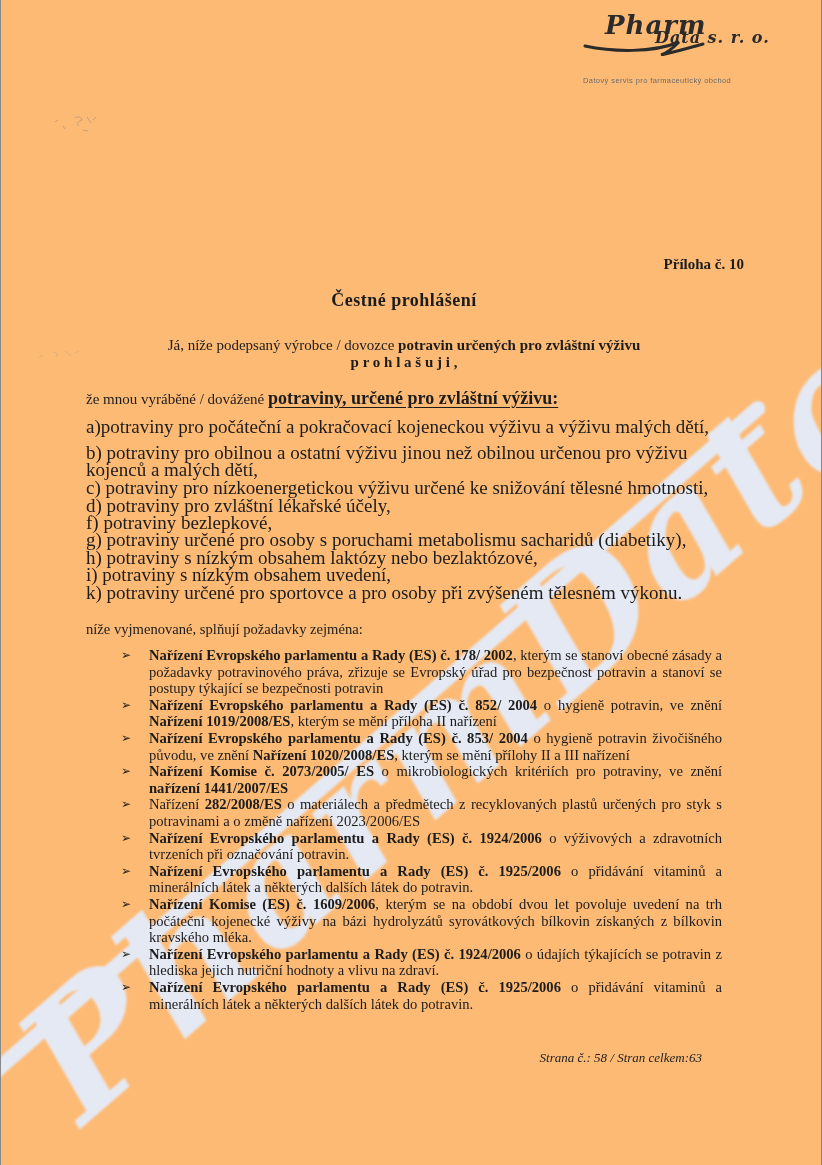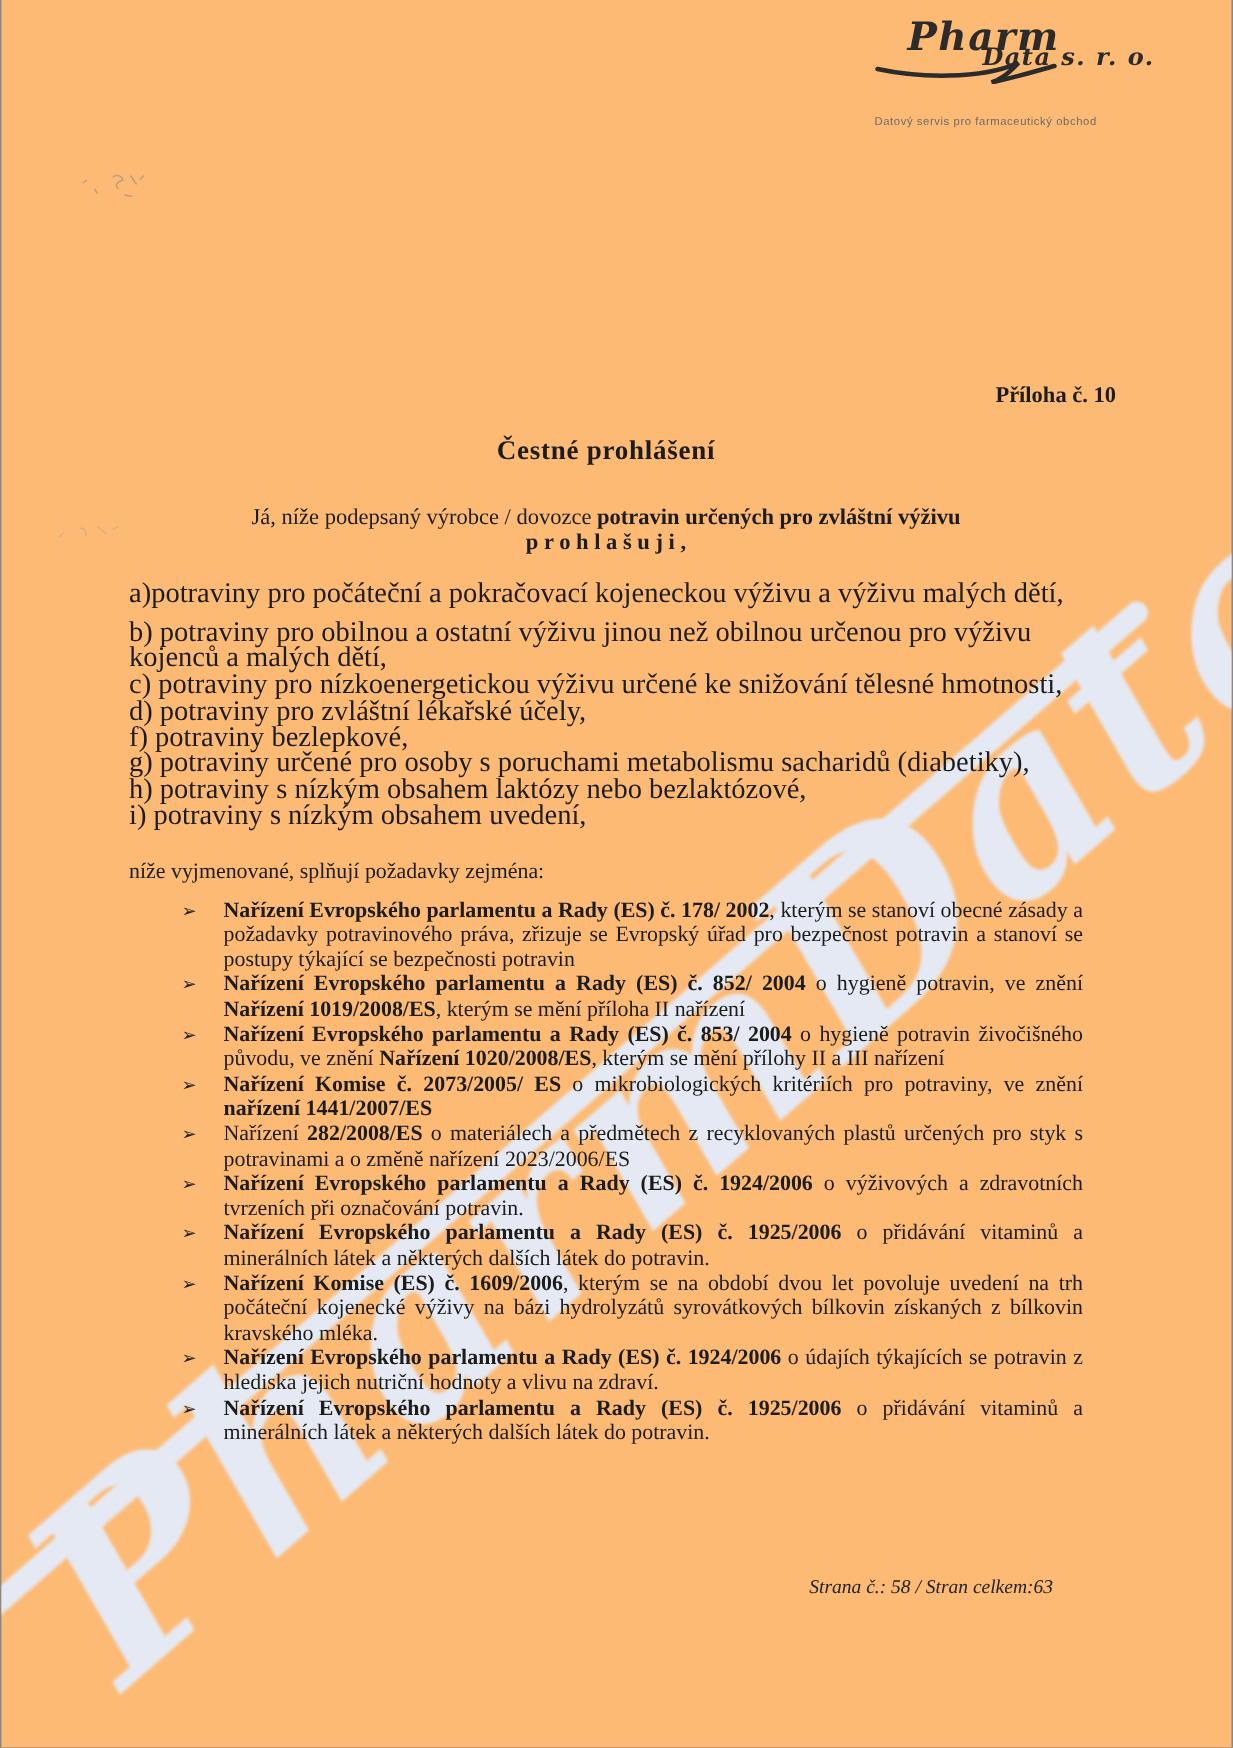--- a/index.html
+++ b/index.html
@@ -89,30 +89,34 @@
   <div class="annex">Příloha č. 10</div>
 
   <div class="content">
     <h1 class="doc-title">Čestné prohlášení</h1>
 
     <p class="intro">
       <span>Já, níže podepsaný výrobce / dovozce </span><b>potravin určených pro zvláštní výživu</b><br>
       <span class="sp">p r o h l a š u j i ,</span>
     </p>
 
+    <p class="subject">
+      <span>že mnou vyráběné / dovážené </span><b>potraviny, určené pro zvláštní výživu:</b>
+    </p>
 
     <div class="food-list" id="food-list">
         <p class="food-item">a)potraviny pro počáteční a pokračovací kojeneckou výživu a výživu malých dětí,</p>
         <p class="food-item">b) potraviny pro obilnou a ostatní výživu jinou než obilnou určenou pro výživu kojenců a malých dětí,</p>
         <p class="food-item">c) potraviny pro nízkoenergetickou výživu určené ke snižování tělesné hmotnosti,</p>
         <p class="food-item">d) potraviny pro zvláštní lékařské účely,</p>
         <p class="food-item">f) potraviny bezlepkové,</p>
         <p class="food-item">g) potraviny určené pro osoby s poruchami metabolismu sacharidů (diabetiky),</p>
         <p class="food-item">h) potraviny s nízkým obsahem laktózy nebo bezlaktózové,</p>
         <p class="food-item">i) potraviny s nízkým obsahem uvedení,</p>
+        <p class="food-item">k) potraviny určené pro sportovce a pro osoby při zvýšeném tělesném výkonu.</p>
       </div>
 
     <p class="req-intro">níže vyjmenované, splňují požadavky zejména:</p>
 
     <ul class="reg-list" id="regulation-list">
         <li><span class="bullet">➢</span><span><b>Nařízení Evropského parlamentu a Rady (ES) č. 178/ 2002</b><span>, kterým se stanoví obecné zásady a požadavky potravinového práva, zřizuje se Evropský úřad pro bezpečnost potravin a stanoví se postupy týkající se bezpečnosti potravin</span></span></li>
         <li><span class="bullet">➢</span><span><b>Nařízení Evropského parlamentu a Rady (ES) č. 852/ 2004</b><span> o hygieně potravin, ve znění </span><b>Nařízení 1019/2008/ES</b><span>, kterým se mění příloha II nařízení</span></span></li>
         <li><span class="bullet">➢</span><span><b>Nařízení Evropského parlamentu a Rady (ES) č. 853/ 2004</b><span> o hygieně potravin živočišného původu, ve znění </span><b>Nařízení 1020/2008/ES</b><span>, kterým se mění přílohy II a III nařízení</span></span></li>
         <li><span class="bullet">➢</span><span><b>Nařízení Komise č. 2073/2005/ ES</b><span> o mikrobiologických kritériích pro potraviny, ve znění </span><b>nařízení 1441/2007/ES</b></span></li>
         <li><span class="bullet">➢</span><span><span>Nařízení </span><b>282/2008/ES</b><span> o materiálech a předmětech z recyklovaných plastů určených pro styk s potravinami a o změně nařízení 2023/2006/ES</span></span></li>

